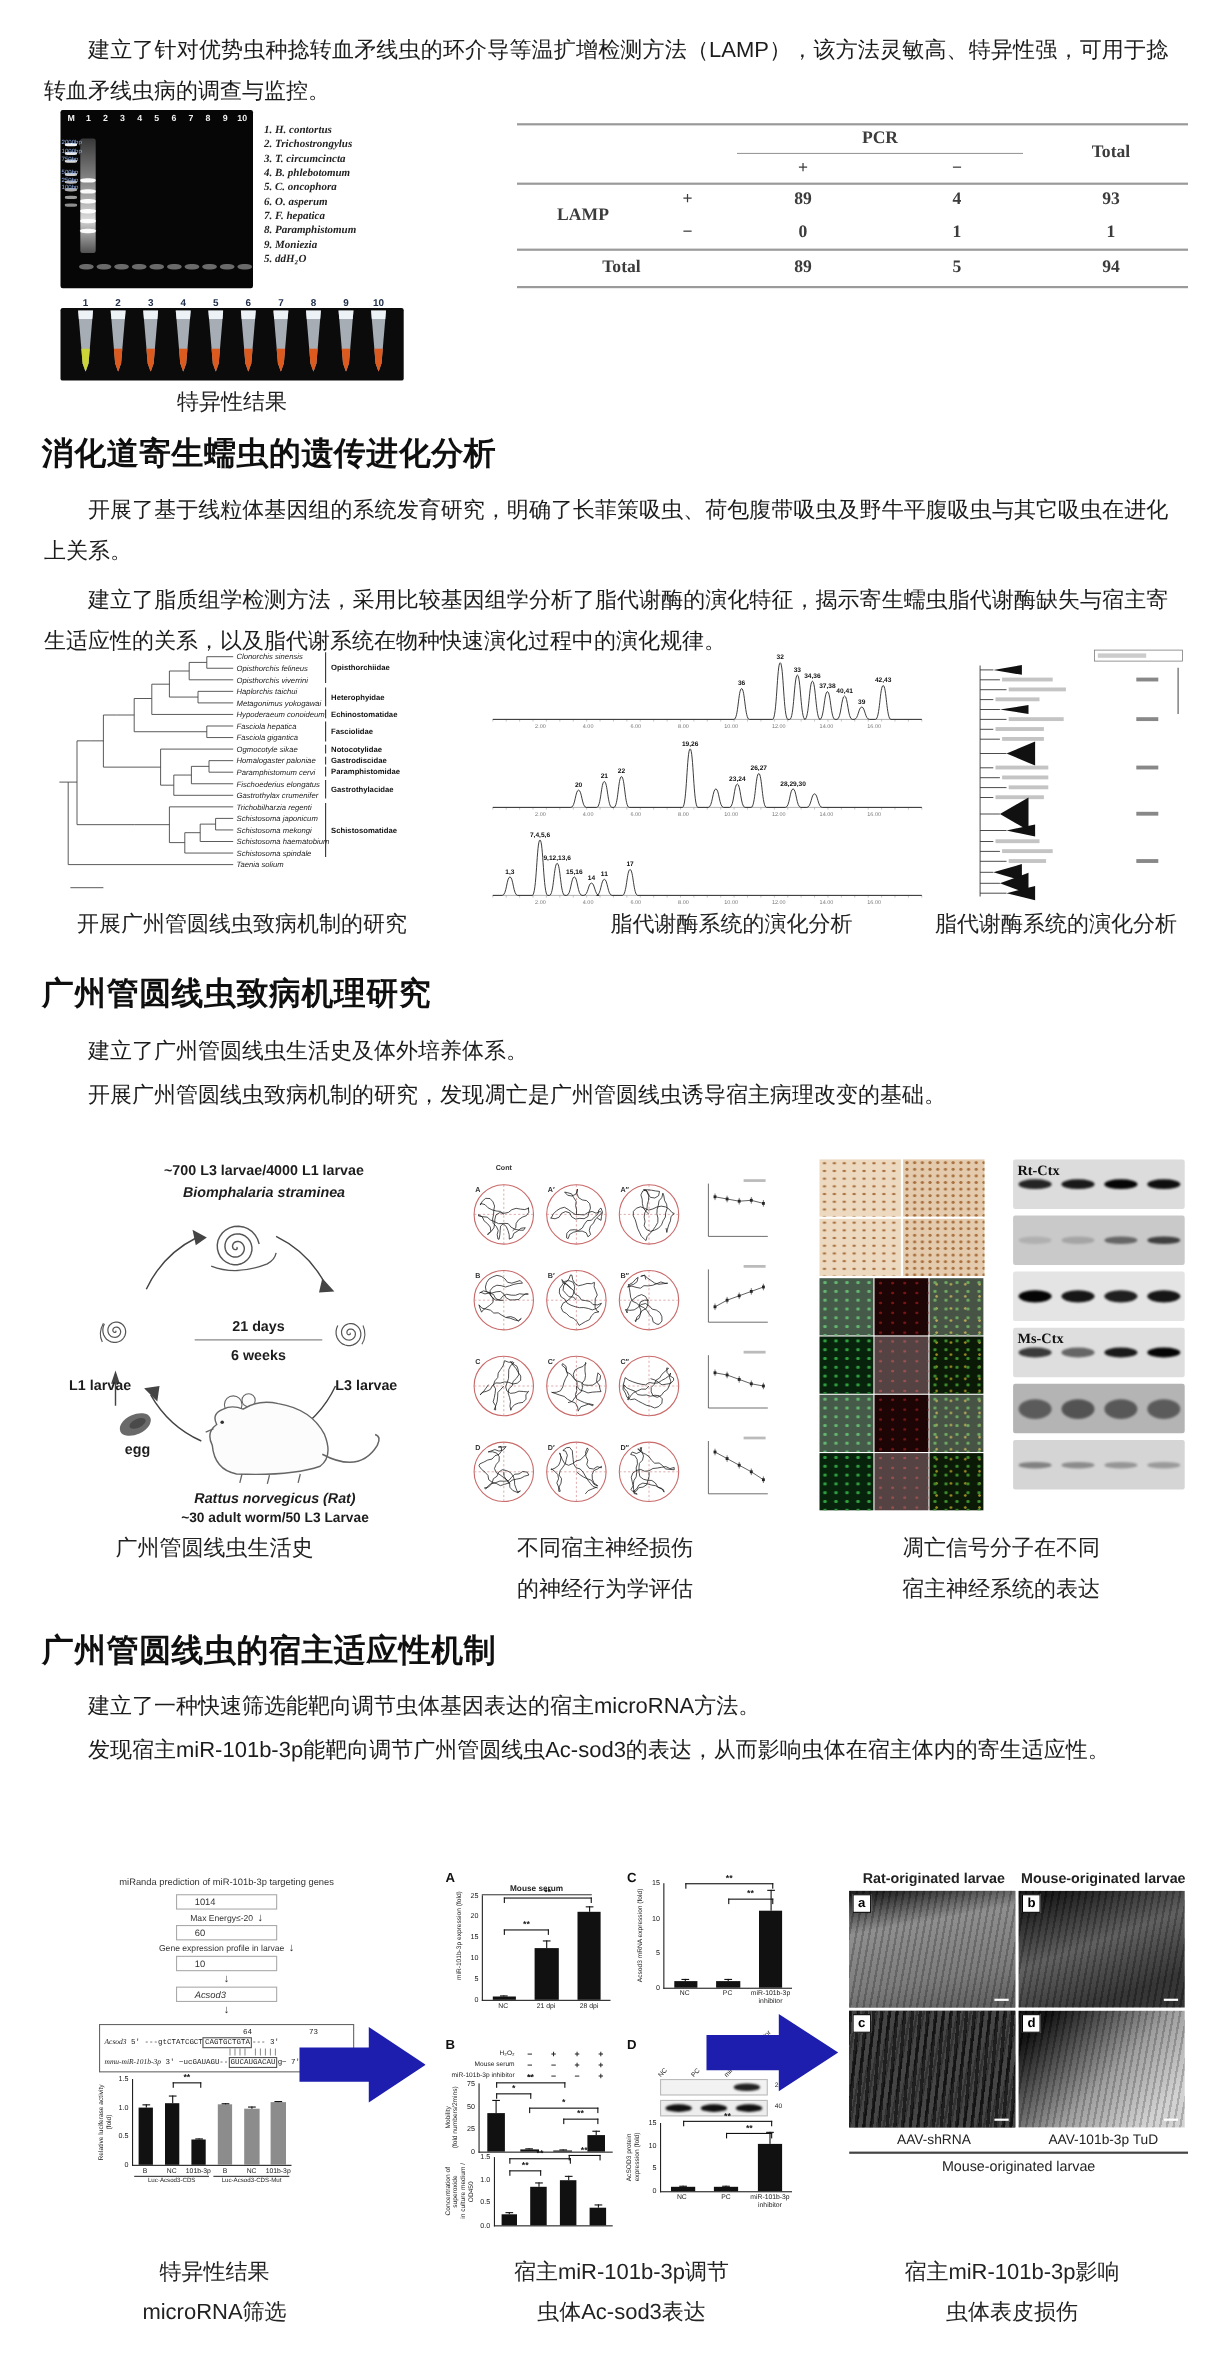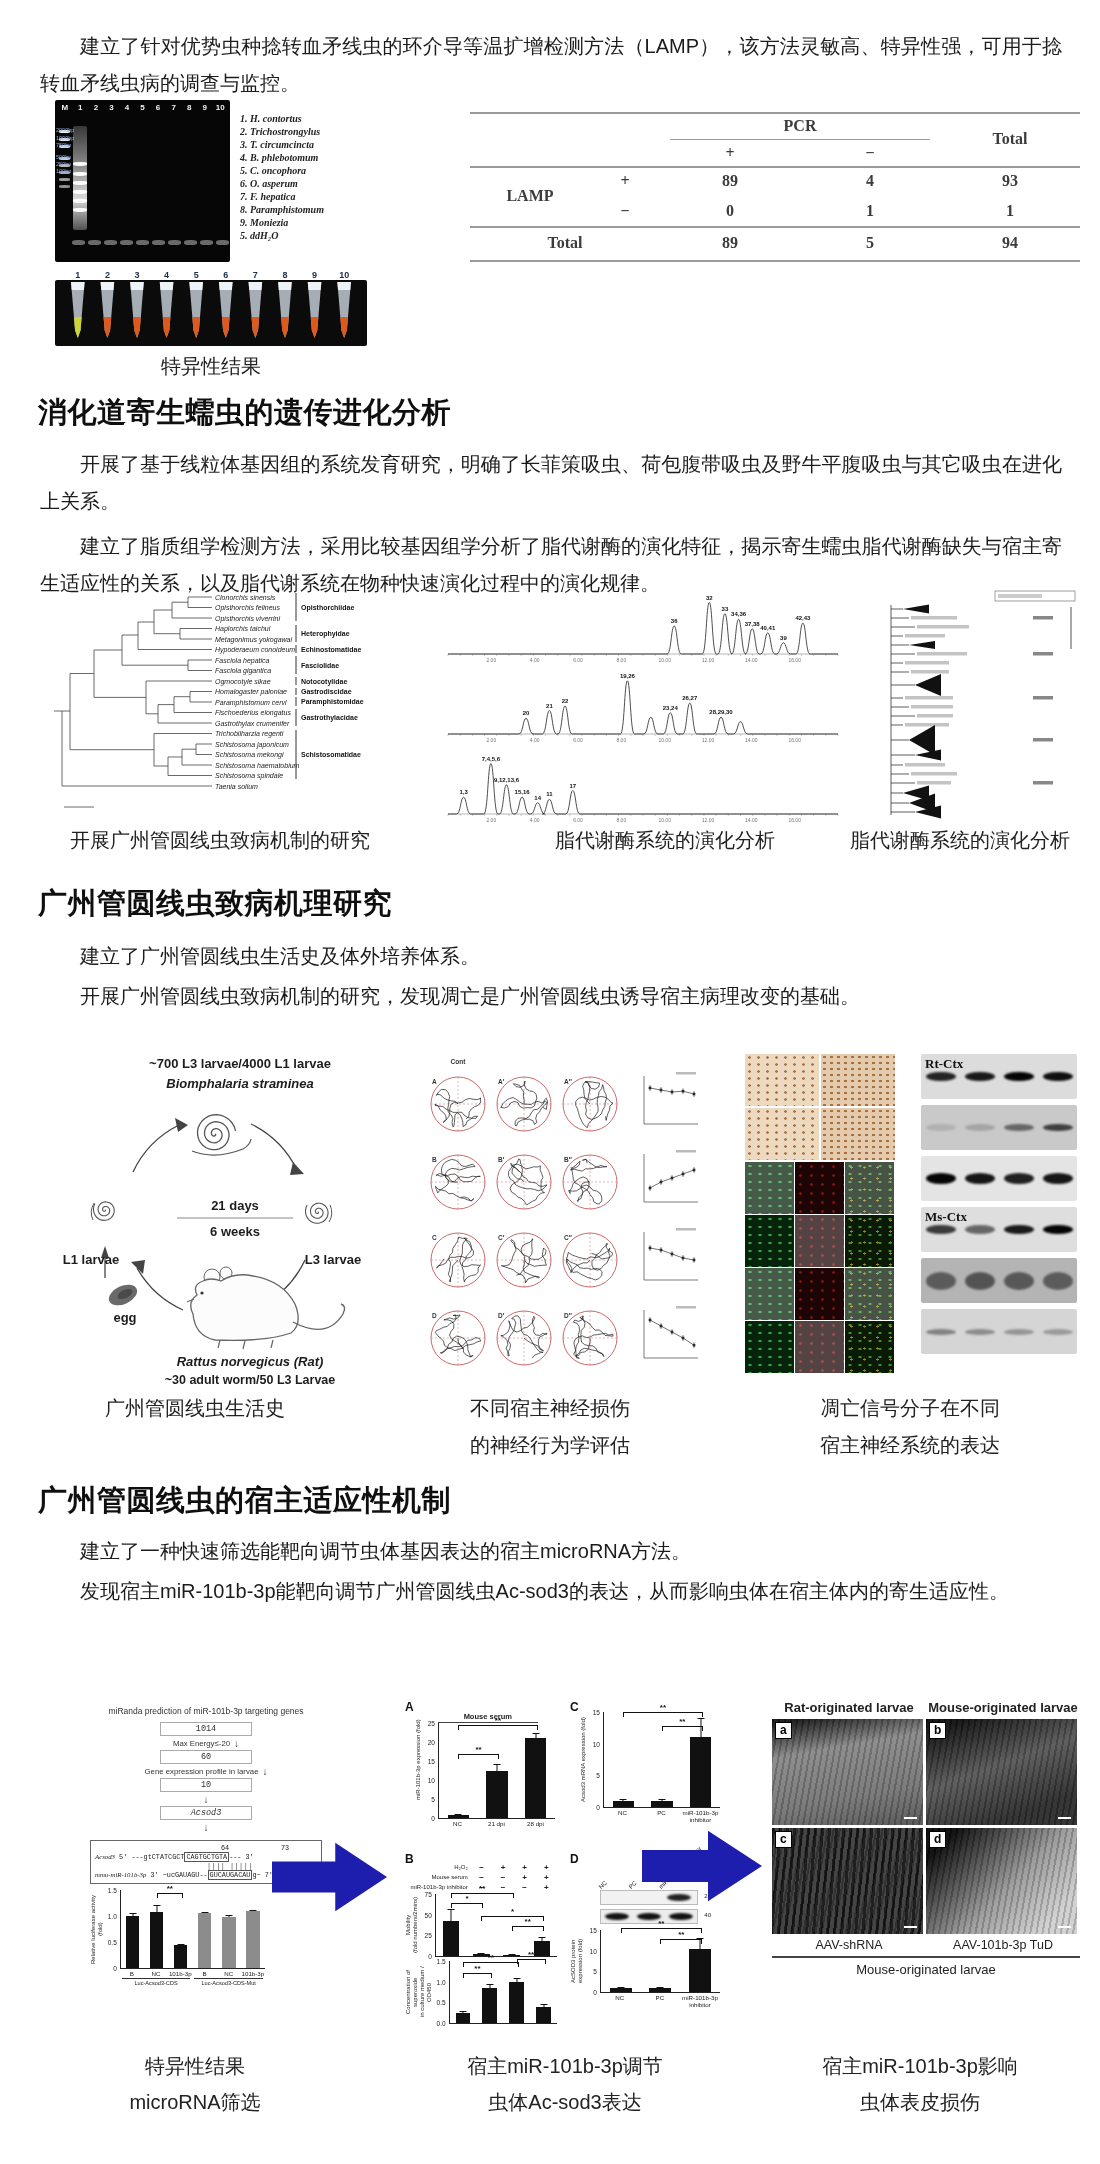--- a/index.html
+++ b/index.html
@@ -80,21 +80,21 @@
   .bc-sig{position:absolute;height:4px;border-top:1px solid #111;border-left:1px solid #111;border-right:1px solid #111;}
   .bc-sig span{position:absolute;top:-10px;left:50%;transform:translateX(-50%);font-size:8px;font-weight:bold;color:#111;}
   .bc-xlabs{display:flex;margin-left:16px;}
   .bc-xlab{flex:1;text-align:center;font-size:6.2px;color:#222;white-space:pre-line;line-height:1.15;padding-top:1px;}
   .bc-groups{display:flex;margin-left:16px;margin-top:1px;}
   .bc-group{flex:1;text-align:center;font-size:5.6px;color:#222;border-top:1px solid #333;margin:0 2px;padding-top:1px;}
 
   
   .mirna{font-size:8px;color:#222;}
   .flow-title{font-size:8.5px;text-align:center;color:#333;margin-bottom:6px;}
-  .flow-box{border:1px solid #aaa;width:58px;margin:0 auto;text-align:center;font-size:8.5px;padding:1px 16px;color:#333;font-family:Liberation Mono, monospace;}
+  .flow-box{border:1px solid #aaa;width:58px;margin:0 auto;font-size:8.5px;padding:1px 16px;color:#333;}
   .flow-arrow-row{display:flex;justify-content:center;align-items:center;height:14px;}
   .flow-side{font-size:7.8px;color:#333;margin-right:4px;}
   .flow-dn{font-size:10px;color:#333;}
   .align-box{border:1px solid #666;margin-top:6px;padding:3px 4px;font-family:"Liberation Mono",monospace;font-size:6.8px;color:#222;}
   .al-pos{position:relative;height:8px;}
   .al-pos span{position:absolute;}
   .al-row{display:flex;align-items:baseline;white-space:pre;}
   .al-name{font-family:"Liberation Serif",serif;font-style:italic;}
   .al-boxed{border:1px solid #555;padding:0 1px;}
   .al-match{padding-left:112px;letter-spacing:.5px;color:#444;}

